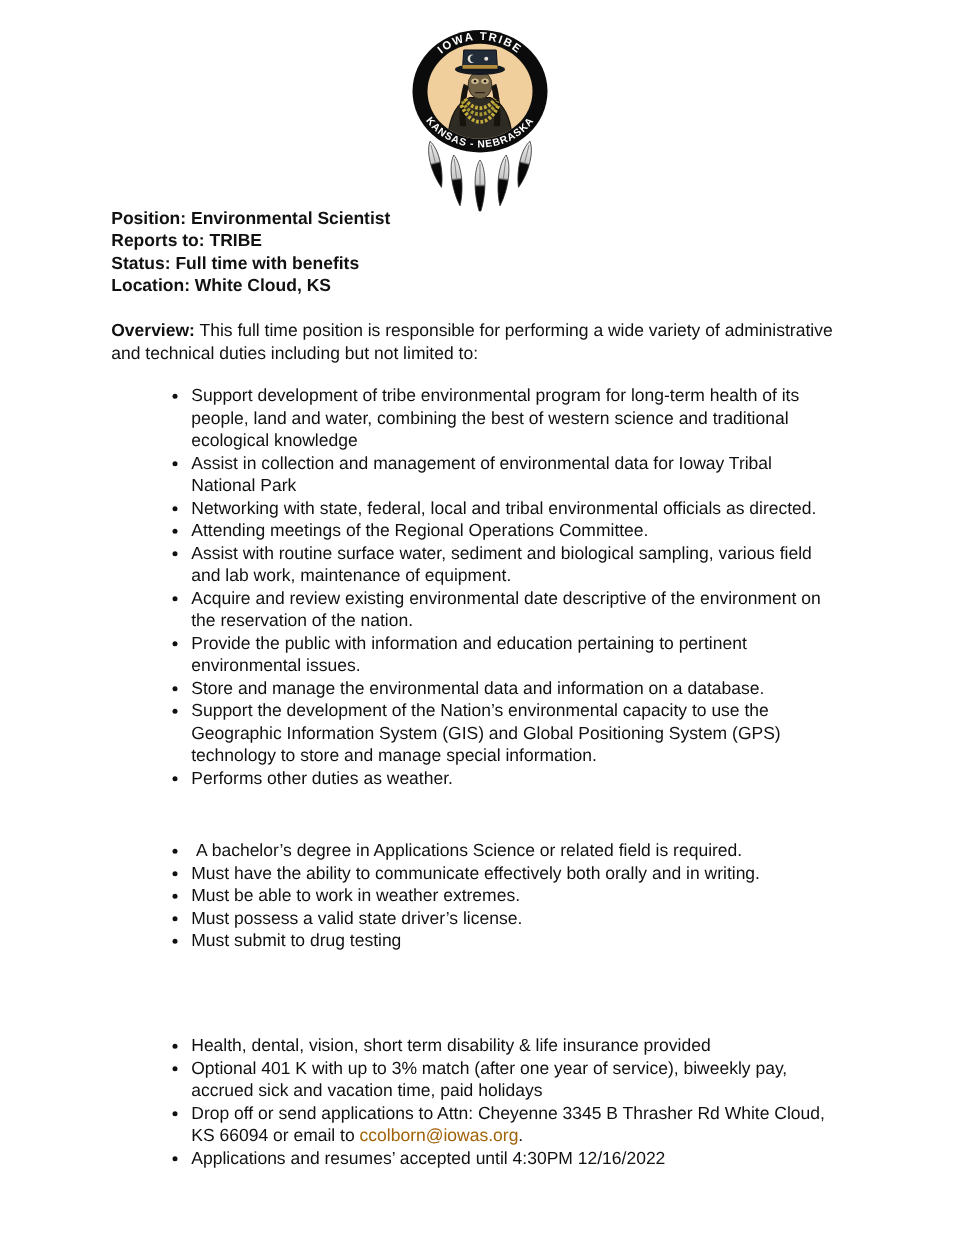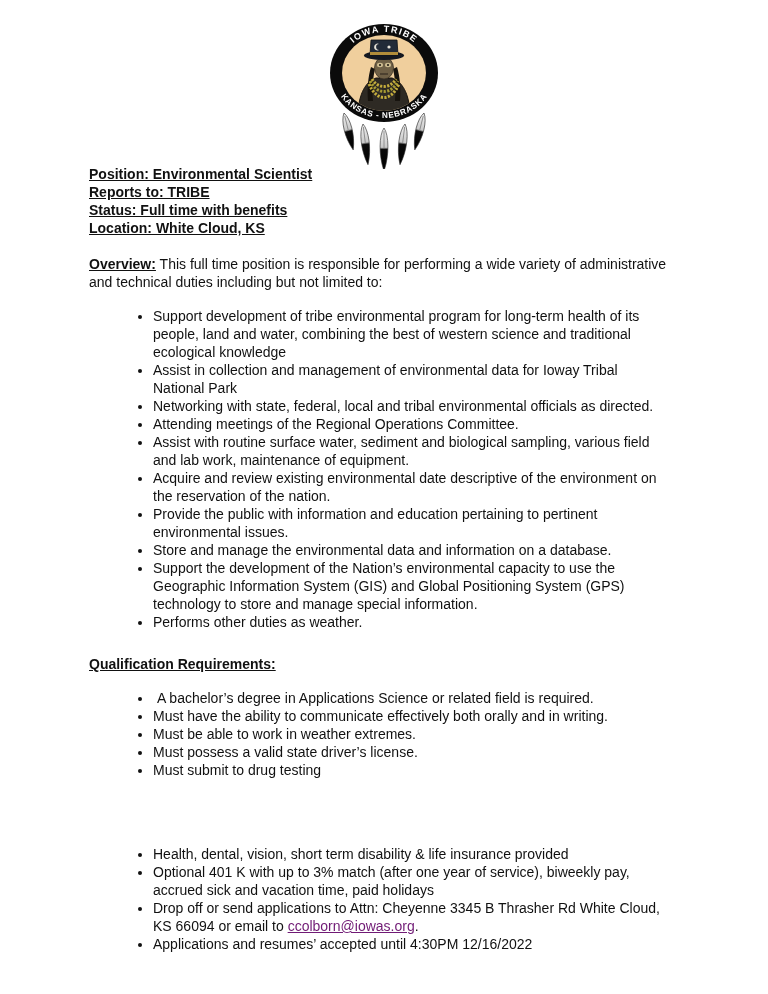--- a/index.html
+++ b/index.html
@@ -26,34 +26,33 @@
   }
   .content {
     position: absolute;
     left: 89px;
     top: 165px;
     width: 592px;
     font-size: 14px;
     line-height: 18px;
   }
   .content p, .content h2 { margin: 0; padding: 0; }
-  .bold, .content h2 { font-weight: bold; font-size: 14px; line-height: 18px; text-decoration: underline; }
+  .bold, .content h2 { font-weight: bold; font-size: 14px; line-height: 18px; }
   .bind { white-space: pre-wrap; }
   ul {
     margin: 16px;
     padding: 0 0 0 48px;
     list-style: disc outside;
   }
   li { margin: 0; padding: 0; line-height: 18px; }
   .sp18 { height: 18px; }
   .sp8  { height: 8px; }
   .sp16 { height: 16px; }
   .email {
-    text-decoration: underline;
-    color: #701a75;
+    color: #a16207;
   }
   .arc-text {
     font-family: "Liberation Sans", sans-serif;
     font-weight: bold;
     fill: #ffffff;
   }
 </style>
 </head>
 <body>
 
@@ -158,21 +157,20 @@
       <li><span class="bind">Assist with routine surface water, sediment and biological sampling, various field and lab work, maintenance of equipment.</span></li>
       <li><span class="bind">Acquire and review existing environmental date descriptive of the environment on the reservation of the nation.</span></li>
       <li><span class="bind">Provide the public with information and education pertaining to pertinent environmental issues.</span></li>
       <li><span class="bind">Store and manage the environmental data and information on a database.</span></li>
       <li><span class="bind">Support the development of the Nation’s environmental capacity to use the Geographic Information System (GIS) and Global Positioning System (GPS) technology to store and manage special information.</span></li>
       <li><span class="bind">Performs other duties as weather.</span></li>
     </ul>
 
     <div class="sp8"></div>
 
-    <h2><span class="bind">Qualification Requirements:</span></h2>
     <ul>
       <li><span class="bind"> A bachelor’s degree in Applications Science or related field is required.</span></li>
       <li><span class="bind">Must have the ability to communicate effectively both orally and in writing.</span></li>
       <li><span class="bind">Must be able to work in weather extremes.</span></li>
       <li><span class="bind">Must possess a valid state driver’s license.</span></li>
       <li><span class="bind">Must submit to drug testing</span></li>
     </ul>
 
     <div class="sp16"></div>
     <div class="sp18"></div>

